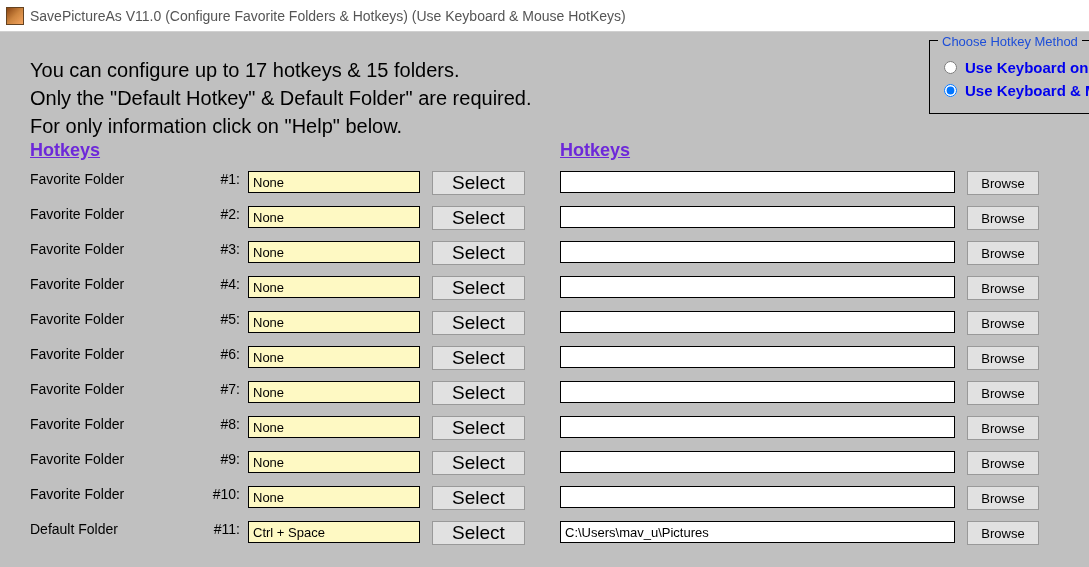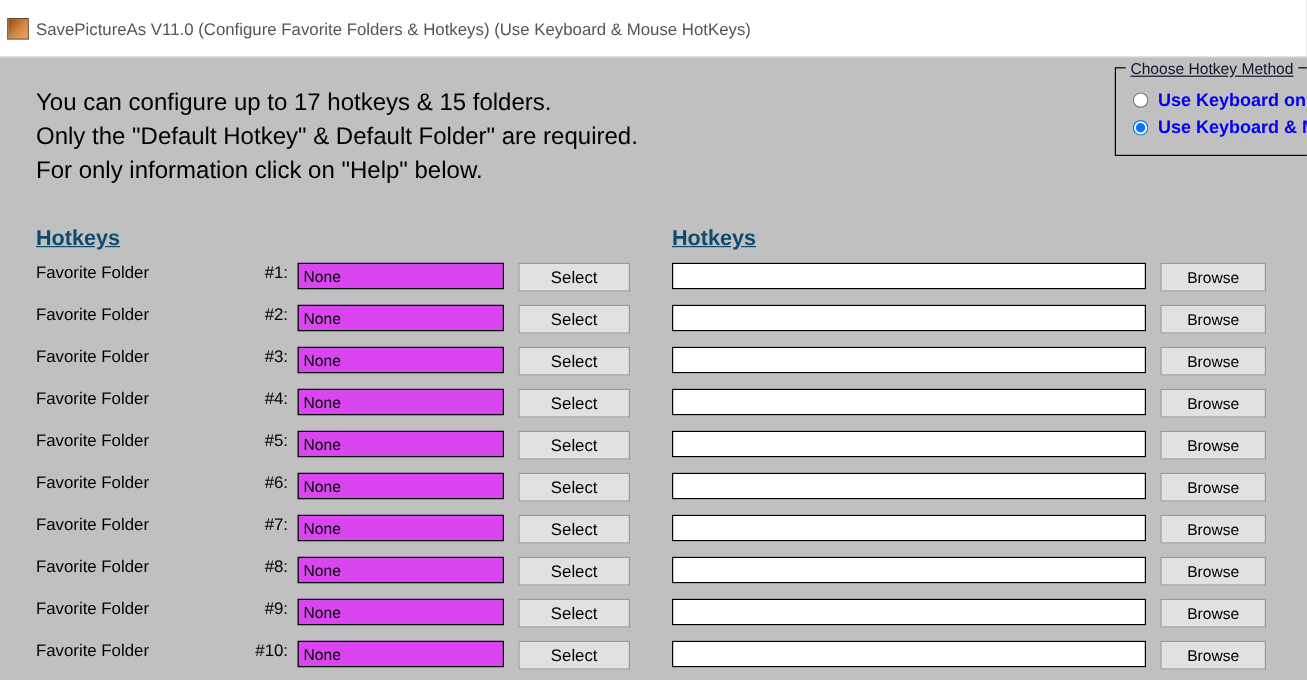--- a/index.html
+++ b/index.html
@@ -9,21 +9,21 @@
     }
     body {
       font-family: 'Segoe UI', Tahoma, Arial, sans-serif;
       background: #c0c0c0;
       width: 1089px;
       height: 567px;
       overflow: hidden;
     }
     .titlebar {
       background: #ffffff;
-      height: 48px;
+      height: 32px;
       display: flex;
       align-items: center;
       padding: 13px 6px;
       border-bottom: 1px solid #d0d0d0;
     }
     .titlebar-icon {
       width: 18px;
       height: 18px;
       margin-right: 6px;
       background: linear-gradient(135deg, #8b4513 0%, #cd853f 50%, #f4a460 100%);
@@ -35,40 +35,38 @@
     }
     .content {
       background: #c0c0c0;
       padding: 24px 0 0 30px;
       position: relative;
     }
     .intro-text {
       font-size: 20px;
       color: #000000;
       line-height: 1.4;
-      margin-bottom: 32px;
     }
     .hotkey-method-box {
       position: absolute;
       top: 8px;
       right: -5px;
       border: 1px solid #000000;
       padding: 12px 0 14px 14px;
       background: #c0c0c0;
       width: 165px;
     }
     .hotkey-method-title {
       position: absolute;
       top: -8px;
       left: 8px;
       background: #c0c0c0;
       padding: 1px 4px;
       font-size: 13px;
-      color: #0f172a;
-      text-decoration: underline;
+      color: #1d4ed8;
     }
     .radio-row {
       display: flex;
       align-items: center;
       margin-top: 6px;
     }
     .radio-row input[type="radio"] {
       margin-right: 8px;
     }
     .radio-label {
@@ -83,21 +81,21 @@
     .hotkeys-col {
       width: 530px;
     }
     .folders-col {
       flex: 1;
     }
     .col-header {
       font-size: 18px;
       font-weight: bold;
       text-decoration: underline;
-      color: #0c4a6e;
+      color: #6d28d9;
       margin-bottom: 10px;
     }
     .row {
       display: flex;
       align-items: flex-start;
       height: 35px;
     }
     .row-label {
       width: 180px;
       font-size: 14px;
@@ -107,47 +105,47 @@
       width: 30px;
       text-align: right;
       font-size: 14px;
       color: #000000;
       margin-right: 8px;
     }
     .hotkey-input {
       width: 172px;
       height: 22px;
       border: 1px solid #000000;
-      background: #d946ef;
+      background: #fef9c3;
       font-size: 13px;
       padding: 0 4px;
       font-family: inherit;
     }
     .select-btn {
       margin-left: 12px;
       width: 93px;
       height: 24px;
       background: #e1e1e1;
       border: 1px solid #999999;
-      font-size: 14px;
+      font-size: 19px;
       cursor: pointer;
       font-family: inherit;
     }
     .folder-input {
       width: 395px;
       height: 22px;
       border: 1px solid #000000;
       background: #ffffff;
       font-size: 13px;
       padding: 0 4px;
       font-family: inherit;
     }
     .browse-btn {
       margin-left: 12px;
-      width: 88px;
+      width: 72px;
       height: 24px;
       background: #e1e1e1;
       border: 1px solid #999999;
       font-size: 13px;
       cursor: pointer;
       font-family: inherit;
     }
   </style>
 </head>
 <body>

